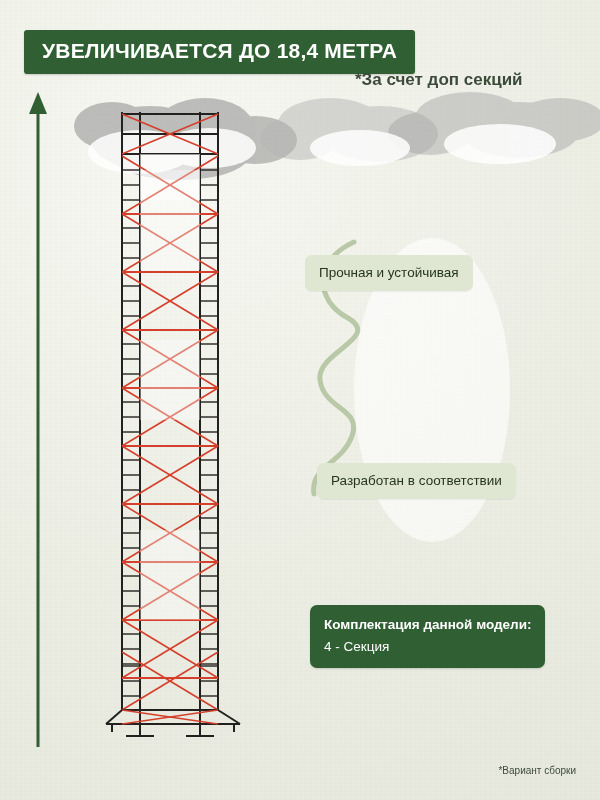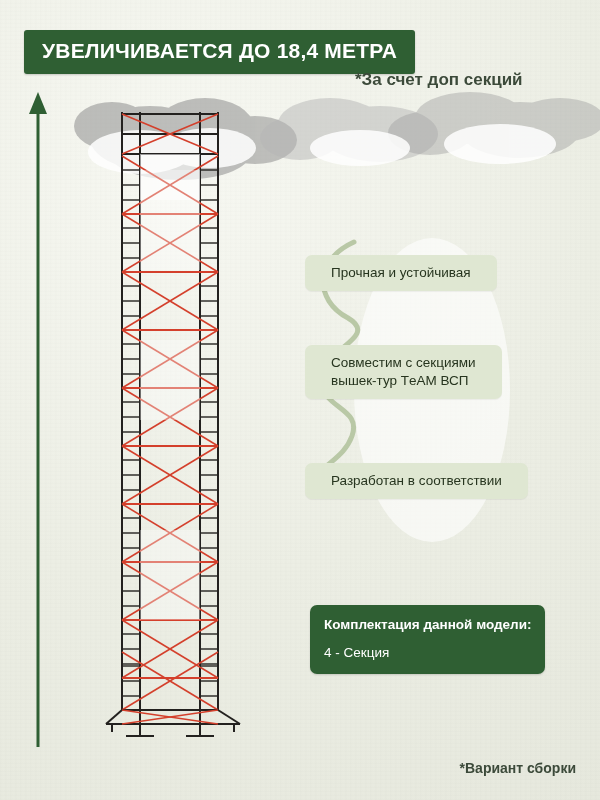--- a/index.html
+++ b/index.html
@@ -66,53 +66,53 @@
 
   
   .tower { position: absolute; left: 100px; top: 110px; }
 
   
   .pill {
     position: absolute;
     background: #dfe7d2;
     color: #27351f;
     border-radius: 7px;
-    padding: 9px 26px;
+    padding: 9px 14px;
     font-size: 13.5px;
     line-height: 1.33;
     box-shadow: 0 1px 1px rgba(0,0,0,0.05);
   }
   .pill-1 { left: 305px; top: 255px; }
   .pill-2 { left: 305px; top: 345px; }
-  .pill-3 { left: 305px; top: 463px; }
+  .pill-3 { left: 317px; top: 463px; }
 
   .squiggle { position: absolute; left: 296px; top: 230px; }
   .blob { position: absolute; left: 352px; top: 230px; }
 
   
   .spec-card {
     position: absolute;
     left: 310px;
     top: 605px;
     background: #2f5f33;
     color: #ffffff;
     border-radius: 7px;
     padding: 10px 14px 12px 14px;
     font-size: 13.5px;
     line-height: 1.45;
     box-shadow: 0 1px 2px rgba(0,0,0,0.15);
   }
-  .spec-card .spec-title { font-weight: bold; margin-bottom: 8px; }
+  .spec-card .spec-title { font-weight: bold; margin-bottom: 2px; }
 
   .footnote {
     position: absolute;
     right: 24px;
     bottom: 24px;
-    font-size: 14px;
-    font-weight: bold;
+    font-size: 10px;
+    font-weight: normal;
     color: #3c4a3a;
   }
 </style>
 </head>
 <body>
 
 <div class="poster">
 
   <div class="grain"></div>
 
@@ -238,24 +238,20 @@
     <svg width="70" height="320" viewBox="0 0 70 320">
       <path d="M58 12 C 18 30, 18 70, 52 88 C 86 108, 20 122, 24 150
                C 28 180, 66 178, 56 206 C 46 234, 14 236, 18 264" fill="none" stroke="#b9c8a6" stroke-width="5" stroke-linecap="round"></path>
     </svg>
   </div>
 
   <div class="pill pill-1">
     <div>Прочная и устойчивая</div>
   </div>
 
-  <div class="pill pill-2">
-    <div>Совместим с секциями</div>
-    <div>вышек-тур ТeАМ ВСП</div>
-  </div>
 
   <div class="pill pill-3">
     <div>Разработан в соответствии</div>
   </div>
 
   <div class="spec-card">
     <div class="spec-title">Комплектация данной модели:</div>
     <div>4 - Секция</div>
   </div>
 

